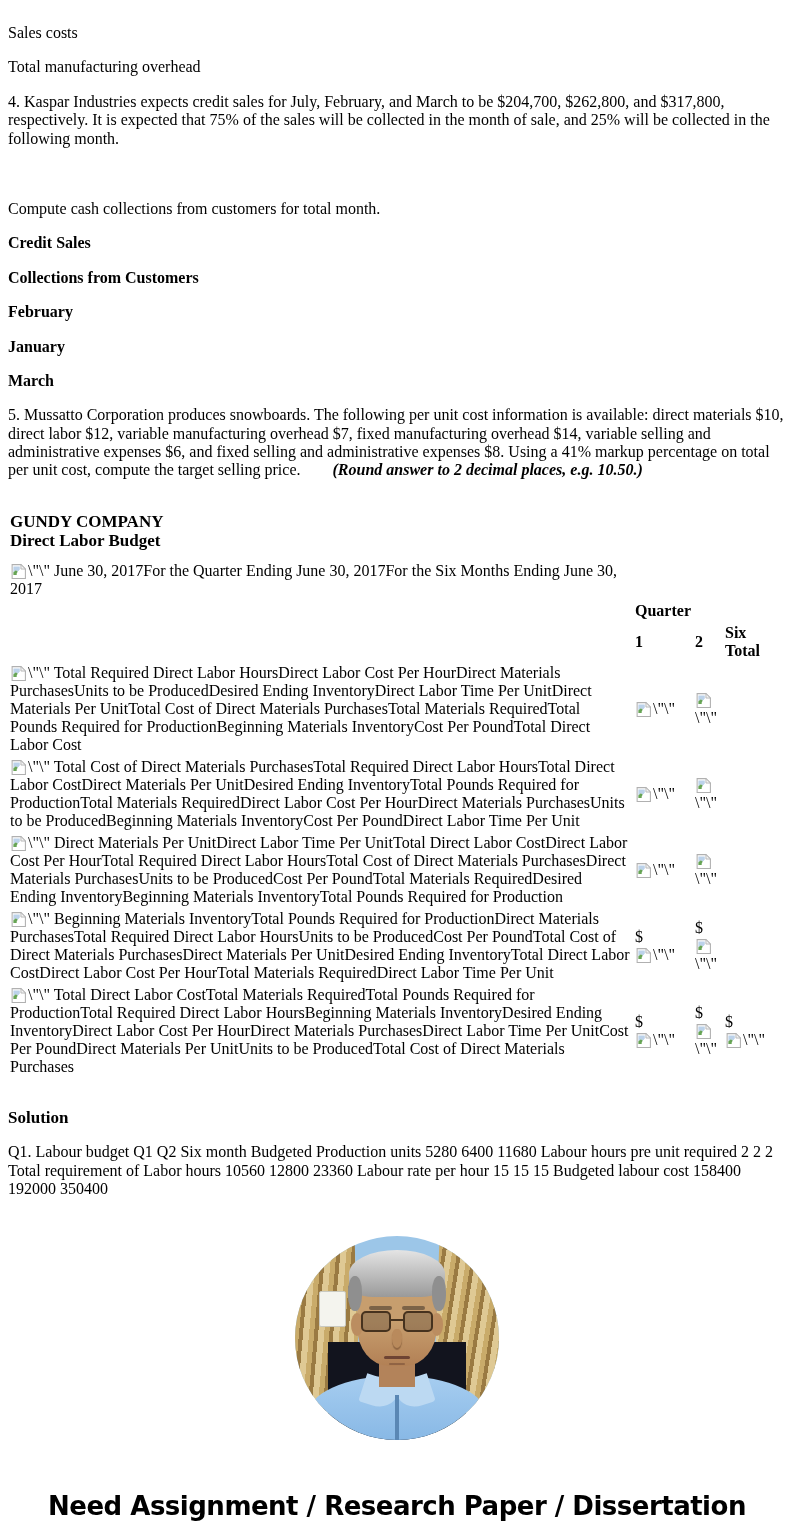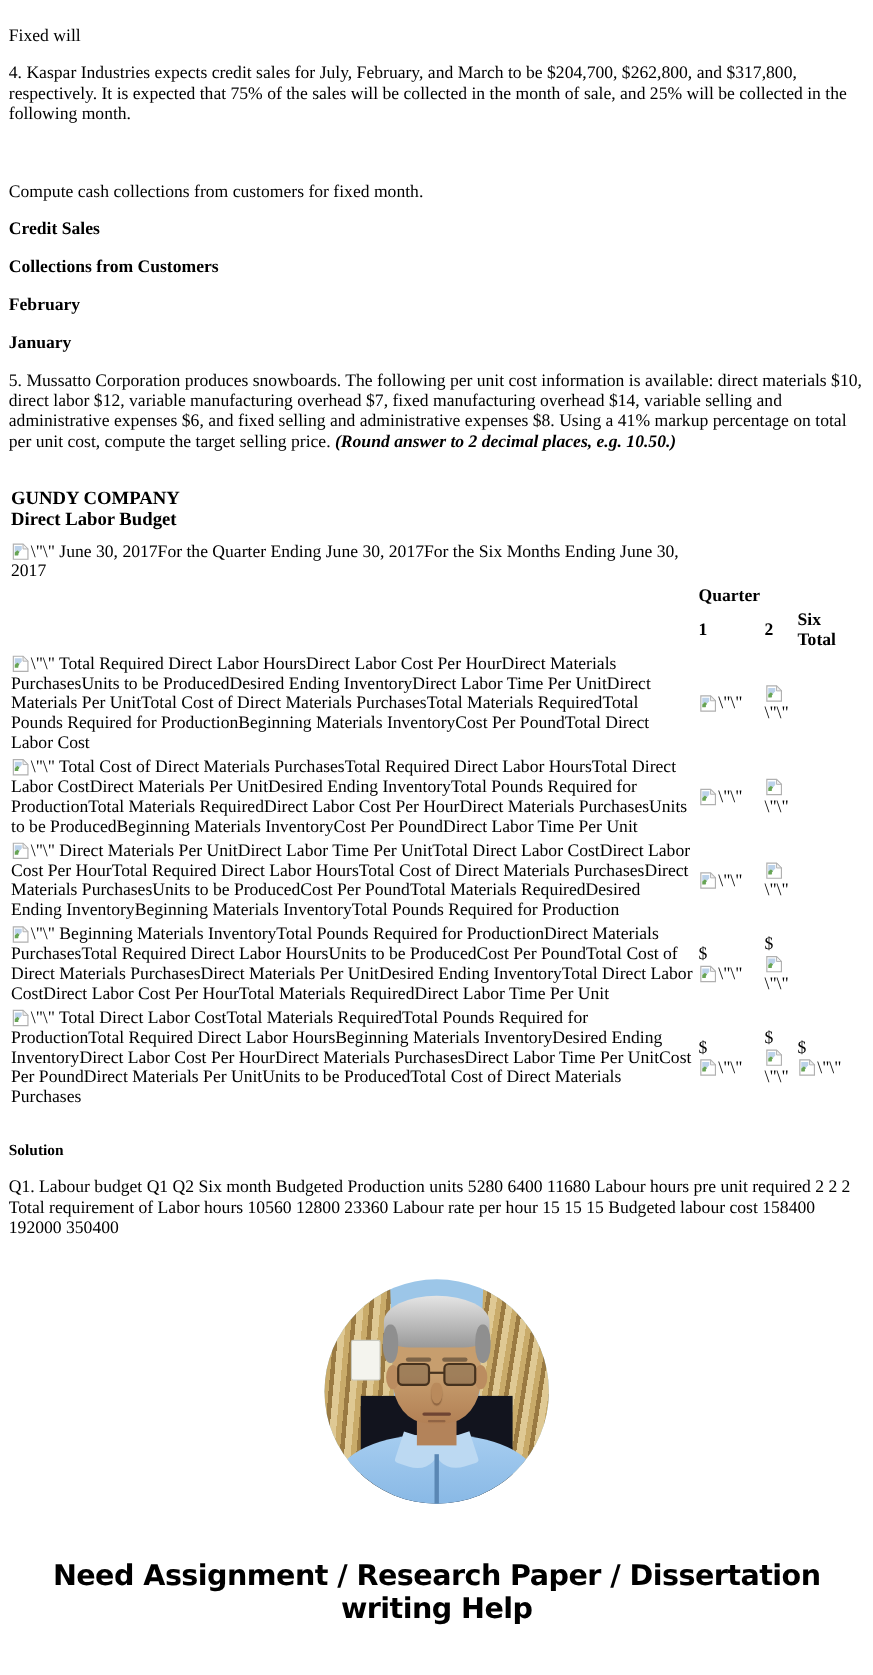--- a/index.html
+++ b/index.html
@@ -1,30 +1,30 @@
 <!DOCTYPE html>
 <html><head>
 <meta charset="utf-8">
 <style>
   html,body{margin:0;padding:0;background:#fff;color:#000;}
   body{width:794px;font-family:"Liberation Serif",serif;font-size:16px;line-height:1.15;}
   .page{padding:8px;box-sizing:border-box;width:794px;}
   p{margin:16px 0;}
   p.bold{font-weight:bold;}
   .mt-xl{margin-top:52px;}
-  .boldital{font-weight:bold;font-style:italic;}
+  .boldital{font-weight:bold;font-style:italic;margin-left:28px;}
   .company-block{margin:32px 0 10px 2px;font-weight:bold;font-size:17px;line-height:19px;}
   table.budget{border-collapse:collapse;table-layout:fixed;width:778px;}
   table.budget td{padding:2px 2px;vertical-align:middle;word-wrap:break-word;}
   td.desc{padding-left:0;line-height:18px;}
   td.num{line-height:18px;}
   .hdr{font-weight:bold;}
   .dollar{display:block;}
   svg.bimg{vertical-align:-4px;margin-right:1px;}
-  .solution-h{font-weight:bold;font-size:14px;margin:30px 0 16px 0;}
+  .solution-h{font-weight:bold;font-size:17px;margin:30px 0 16px 0;}
   .sol-p{margin:16px 0;}
   
   .photo{width:204px;height:204px;border-radius:50%;overflow:hidden;position:relative;margin:37px auto 0 auto;background:#9cc6e8;}
   .photo *{position:absolute;}
   .curtain{top:0;bottom:0;width:33%;background:repeating-linear-gradient(97deg,#c9ab6a 0 5px,#9a7a42 5px 9px,#dfc994 9px 15px);}
   .curtain.left{left:-2%;transform:skewX(2deg);}
   .curtain.right{right:-2%;transform:skewX(-2deg);}
   .switchplate{left:12%;top:27%;width:12%;height:17%;background:#f4f4ee;border:1px solid #c9c9c0;border-radius:2px;}
   .darkband{left:16%;right:16%;top:52%;bottom:0;background:#12141e;}
   .shirt{left:6%;right:6%;top:69%;bottom:-10%;background:linear-gradient(#a6cdf0,#7fb2e2);border-radius:48% 48% 0 0;}
@@ -49,27 +49,29 @@
   .mouth{left:43.5%;top:59%;width:13%;height:1.6%;background:#6e4433;border-radius:2px;}
   .chinline{left:46%;top:62.5%;width:8%;height:1%;background:rgba(110,70,50,.5);border-radius:2px;}
   
   .footer{margin-top:51px;text-align:center;font-family:"DejaVu Sans",sans-serif;font-weight:bold;font-size:26px;line-height:30px;letter-spacing:-0.5px;}
 </style>
 </head>
 <body>
 
 <div class="page">
 
-  <p>Fixed will</p>
+  <p>Sales costs</p>
+  <p>Total manufacturing overhead</p>
   <p>4. Kaspar Industries expects credit sales for July, February, and March to be $204,700, $262,800, and $317,800, respectively. It is expected that 75% of the sales will be collected in the month of sale, and 25% will be collected in the following month.</p>
-  <p class="mt-xl">Compute cash collections from customers for fixed month.</p>
+  <p class="mt-xl">Compute cash collections from customers for total month.</p>
   <p class="bold">Credit Sales</p>
   <p class="bold">Collections from Customers</p>
   <p class="bold">February</p>
   <p class="bold">January</p>
+  <p class="bold">March</p>
   <p><span>5. Mussatto Corporation produces snowboards. The following per unit cost information is available: direct materials $10, direct labor $12, variable manufacturing overhead $7, fixed manufacturing overhead $14, variable selling and administrative expenses $6, and fixed selling and administrative expenses $8. Using a 41% markup percentage on total per unit cost, compute the target selling price. </span><span class="boldital">(Round answer to 2 decimal places, e.g. 10.50.)</span></p>
 
   <div class="company-block">
     <div>GUNDY COMPANY</div>
     <div>Direct Labor Budget</div>
   </div>
 
   <table class="budget">
     <colgroup>
         <col style="width:625px">

